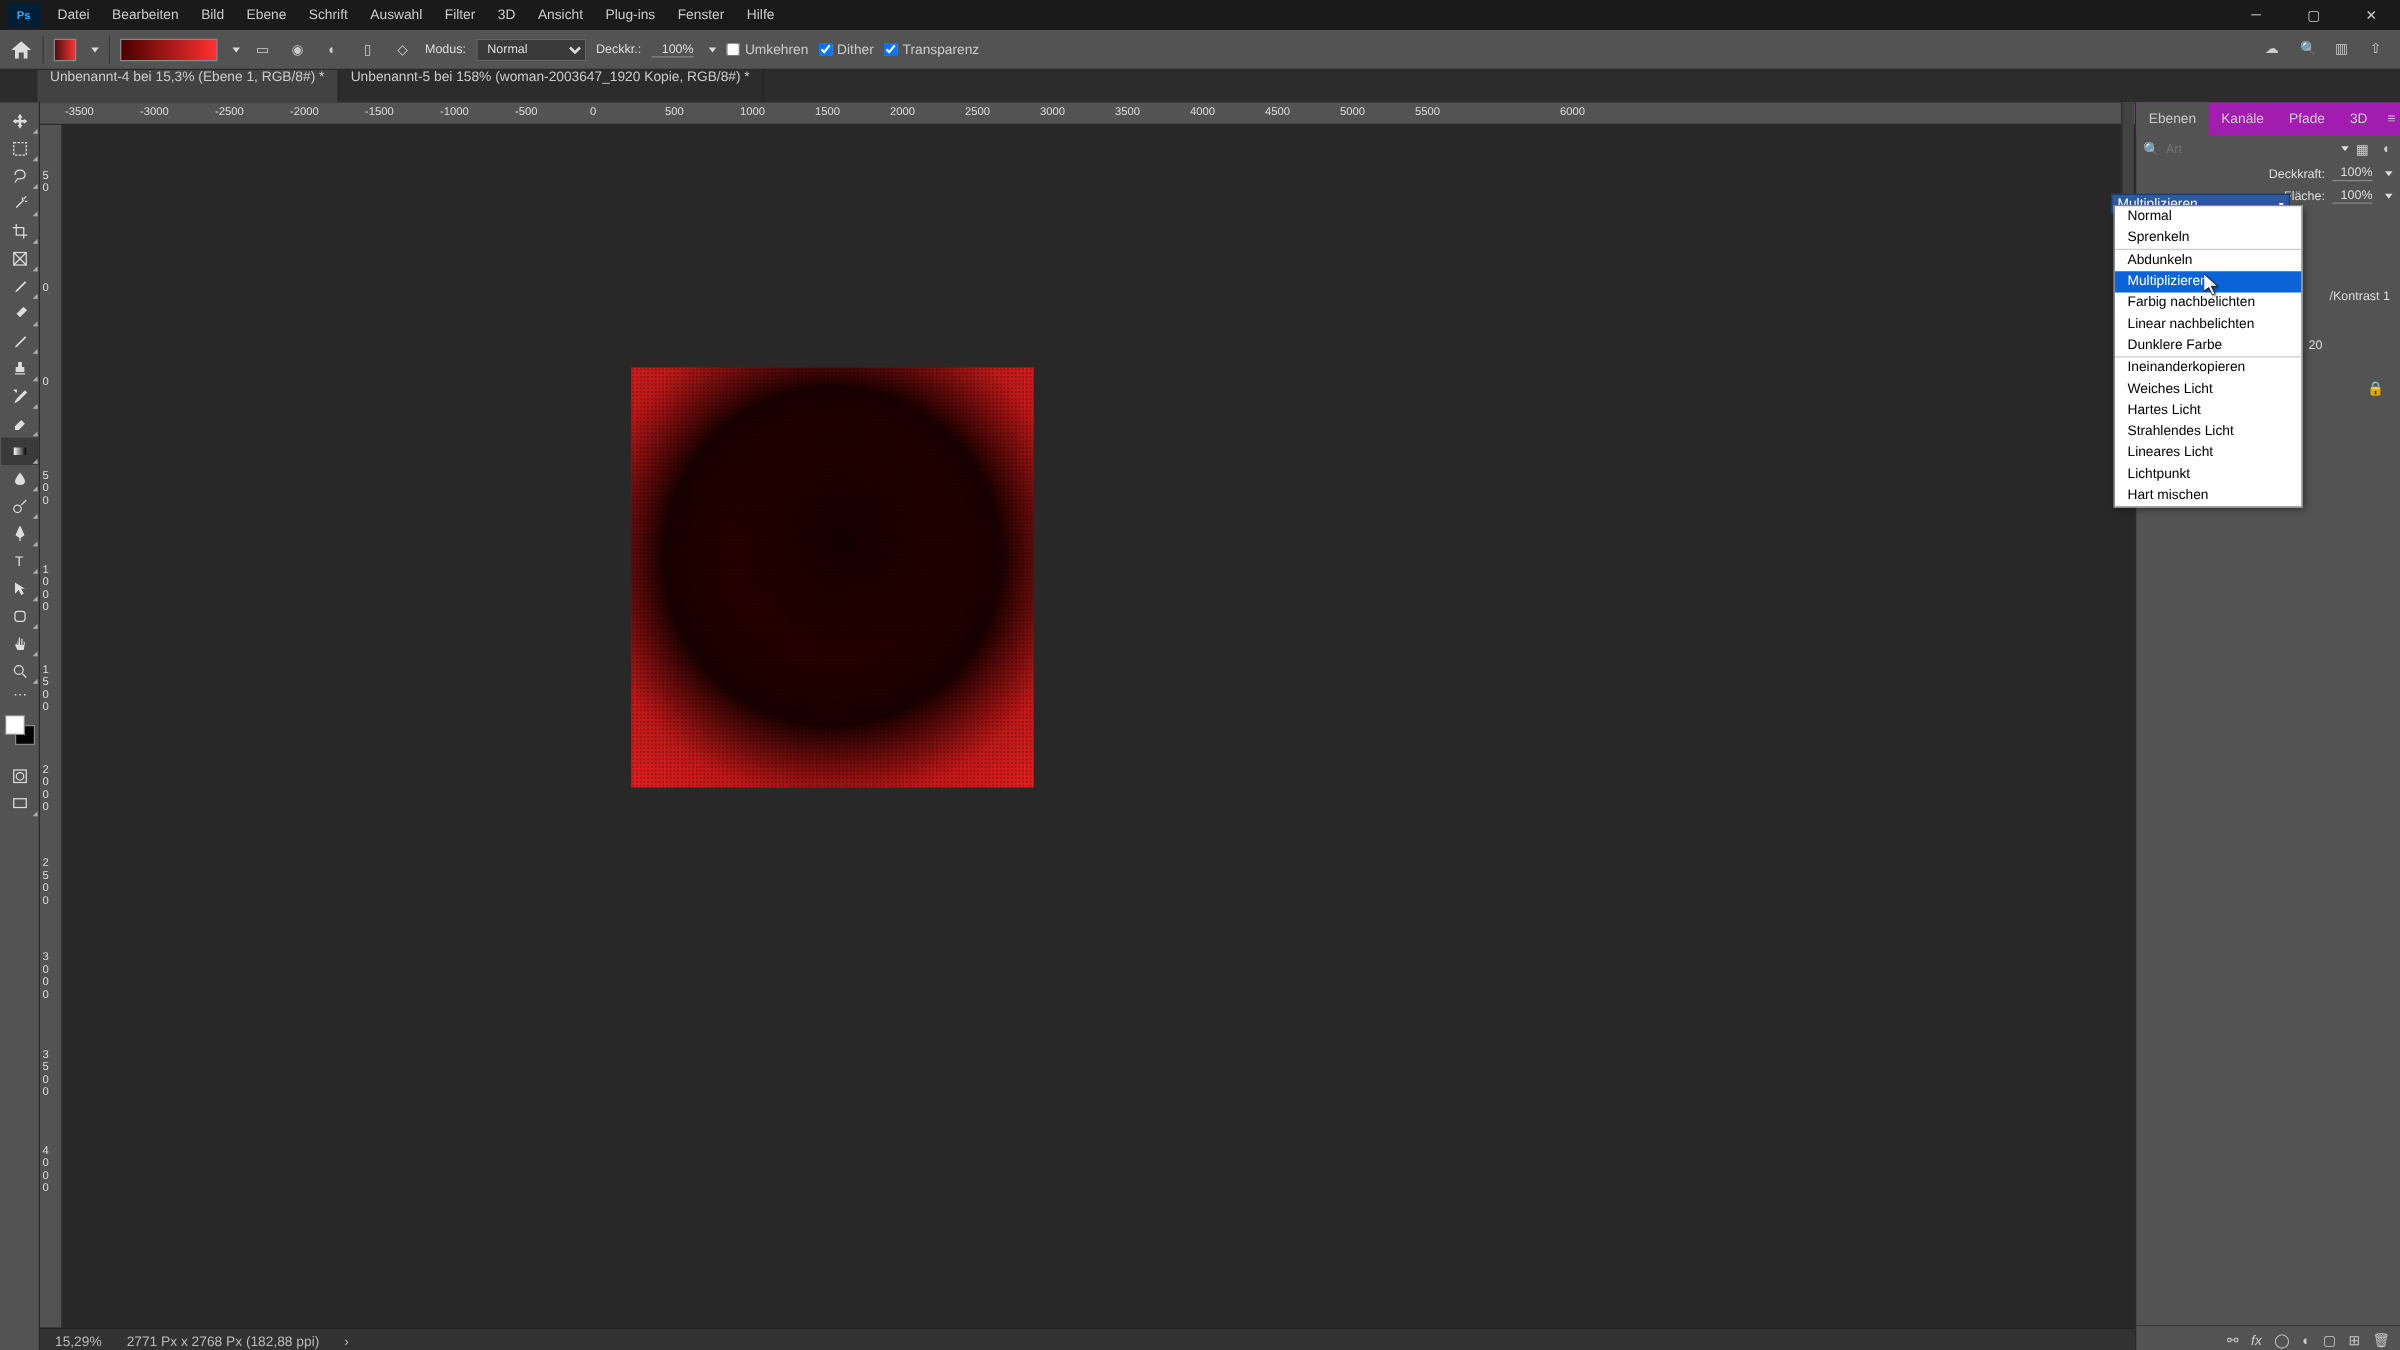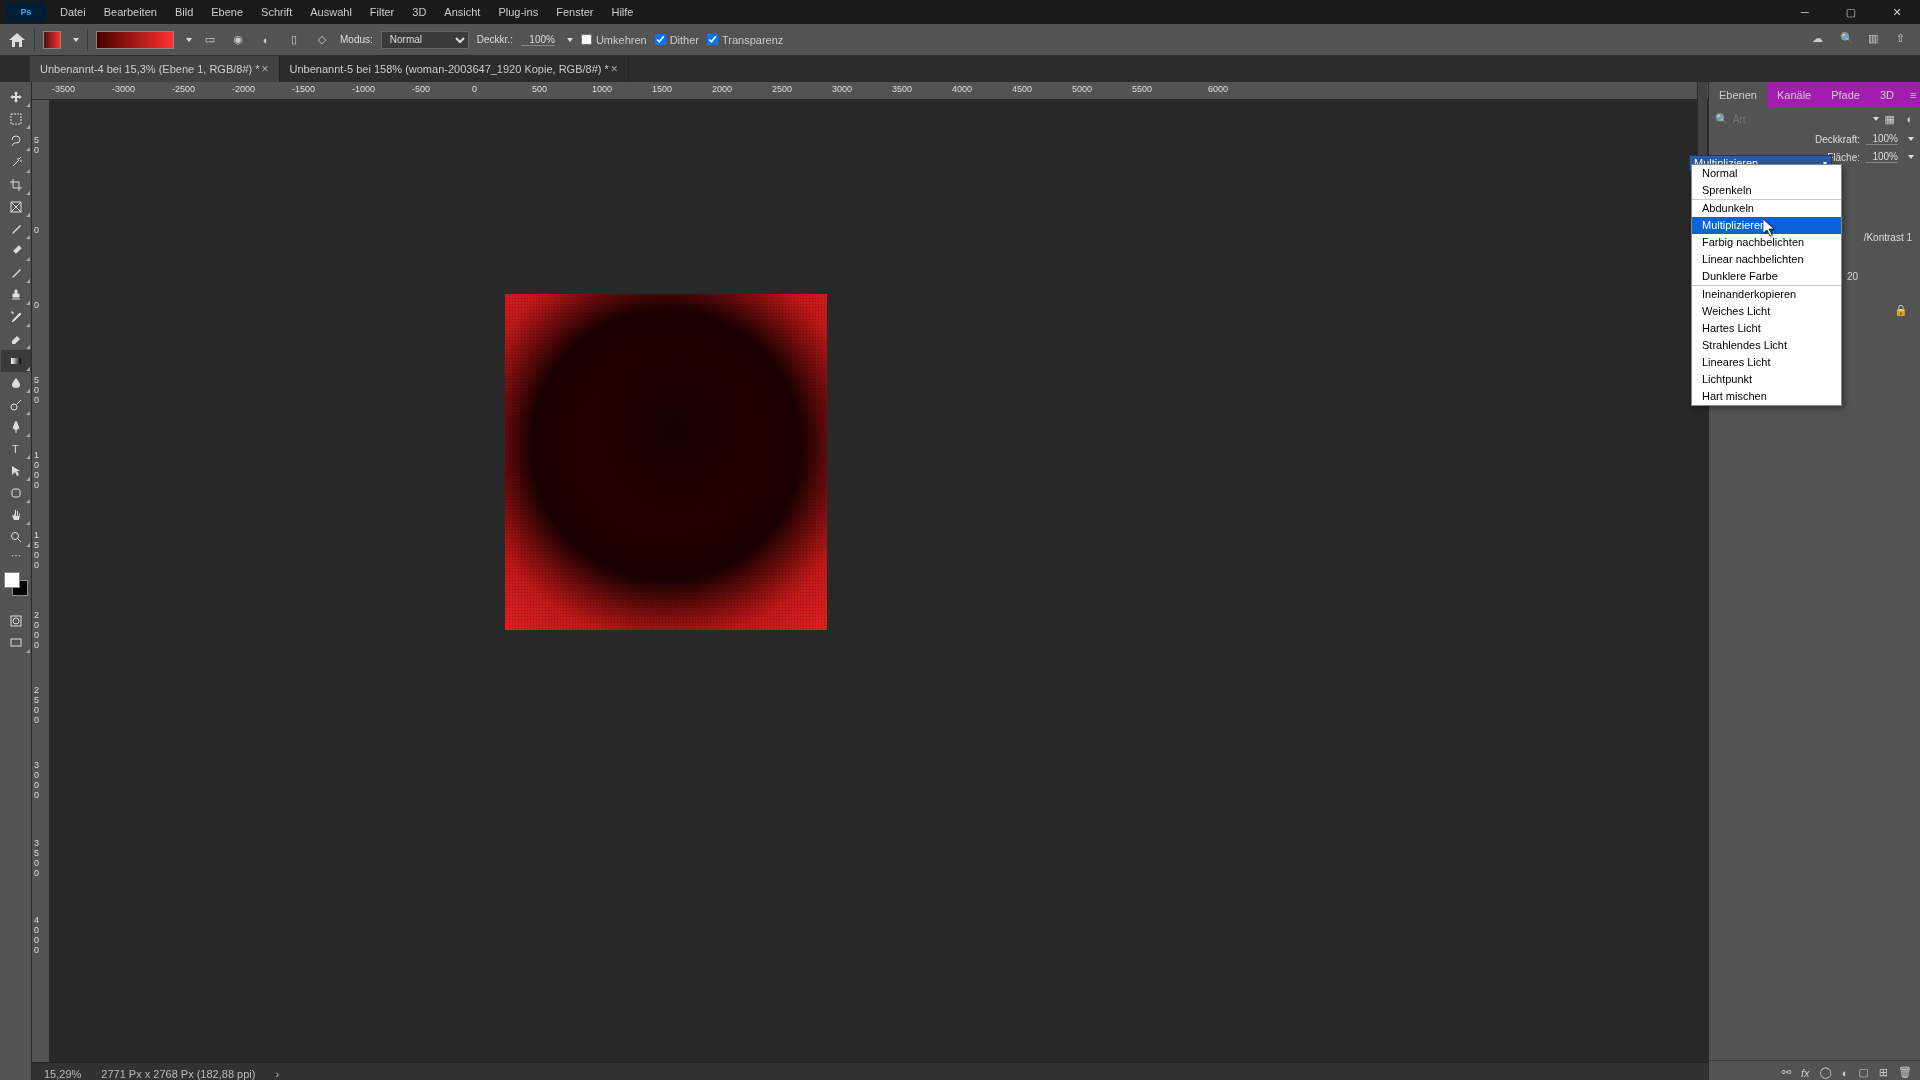--- a/index.html
+++ b/index.html
@@ -1,20 +1,20 @@
 <!DOCTYPE html>
 <html><head>
 <meta charset="utf-8">
 <style>
 * { margin: 0; padding: 0; box-sizing: border-box; font-family: -apple-system, 'Segoe UI', Tahoma, sans-serif; font-size: 11px; }
 body { background: #323232; color: #ccc; overflow: hidden; width: 1920px; height: 1080px; position: relative; }
 
 
 .titlebar { background: #1a1a1a; height: 24px; display: flex; align-items: center; }
-.ps-logo { width: 40px; height: 20px; background: #001e36; color: #31a8ff; font-weight: bold; font-size: 9px; display: flex; align-items: center; justify-content: center; margin: 0 6px; border-radius: 2px; }
+.ps-logo { width: 26px; height: 20px; background: #001e36; color: #31a8ff; font-weight: bold; font-size: 9px; display: flex; align-items: center; justify-content: center; margin: 0 6px; border-radius: 2px; }
 .menu-bar { display: flex; gap: 2px; }
 .menu-item { padding: 4px 8px; cursor: pointer; }
 .win-controls { margin-left: auto; display: flex; }
 .win-btn { width: 46px; height: 24px; display: flex; align-items: center; justify-content: center; cursor: pointer; }
 
 
 .options-bar { background: #535353; height: 32px; display: flex; align-items: center; gap: 8px; padding: 0 8px; border-bottom: 1px solid #2a2a2a; }
 .home-icon { width: 18px; height: 18px; display: flex; align-items: center; justify-content: center; }
 .grad-swatch { width: 78px; height: 18px; background: linear-gradient(90deg, #4a0000 0%, #ff3030 100%); border: 1px solid #888; }
 .swatch-box { width: 24px; height: 18px; border: 1px solid #888; background: #444; }
@@ -23,21 +23,21 @@
 .ob-select { background: #3a3a3a; border: 1px solid #666; color: #ddd; padding: 1px 4px; width: 88px; height: 18px; font-size: 10px; }
 .ob-num { background: transparent; border: none; color: #ddd; width: 34px; font-size: 10px; text-align: right; }
 .ob-num-wrap { display: flex; align-items: center; border-bottom: 1px solid #888; }
 .ob-check { display: flex; align-items: center; gap: 4px; }
 .ob-check input { width: 11px; height: 11px; }
 .top-right-icons { margin-left: auto; display: flex; gap: 12px; align-items: center; }
 .tri-icon { width: 16px; height: 16px; }
 
 
 .doc-tabs { background: #2c2c2c; height: 26px; display: flex; align-items: stretch; padding-left: 30px; }
-.doc-tab { display: flex; align-items: center; padding: 0 10px; gap: 2px; background: #424242; border-right: 1px solid #222; cursor: pointer; }
+.doc-tab { display: flex; align-items: center; padding: 0 10px; gap: 12px; background: #424242; border-right: 1px solid #222; cursor: pointer; flex-direction: column; }
 .doc-tab.inactive { background: #2c2c2c; }
 .tab-close { font-size: 12px; color: #aaa; cursor: pointer; }
 
 
 .workspace { display: flex; height: 1002px; }
 .toolbar { width: 32px; background: #535353; display: flex; flex-direction: column; padding-top: 4px; border-right: 1px solid #2a2a2a; }
 .tool { width: 30px; height: 22px; display: flex; align-items: center; justify-content: center; cursor: pointer; color: #ddd; position: relative; margin-left: 1px; }
 .tool.active { background: #3a3a3a; }
 .tool-corner::after { content: ''; position: absolute; bottom: 1px; right: 1px; border: 2px solid transparent; border-right-color: #aaa; border-bottom-color: #aaa; }
 .color-swatches { margin-top: 8px; position: relative; height: 34px; }
@@ -321,21 +321,21 @@
         <span class="tick" style="left: 560px;">1000</span>
         <span class="tick" style="left: 620px;">1500</span>
         <span class="tick" style="left: 680px;">2000</span>
         <span class="tick" style="left: 740px;">2500</span>
         <span class="tick" style="left: 800px;">3000</span>
         <span class="tick" style="left: 860px;">3500</span>
         <span class="tick" style="left: 920px;">4000</span>
         <span class="tick" style="left: 980px;">4500</span>
         <span class="tick" style="left: 1040px;">5000</span>
         <span class="tick" style="left: 1100px;">5500</span>
-        <span class="tick" style="left: 1176px;">6000</span>
+        <span class="tick" style="left: 1216px;">6000</span>
       </div>
     <div class="canvas-wrap">
       <div class="ruler-v">
           <span class="tick" style="top: 35px;">5</span>
           <span class="tick" style="top: 45px;">0</span>
           <span class="tick" style="top: 125px;">0</span>
           <span class="tick" style="top: 200px;">0</span>
           <span class="tick" style="top: 275px;">5</span>
           <span class="tick" style="top: 285px;">0</span>
           <span class="tick" style="top: 295px;">0</span>

